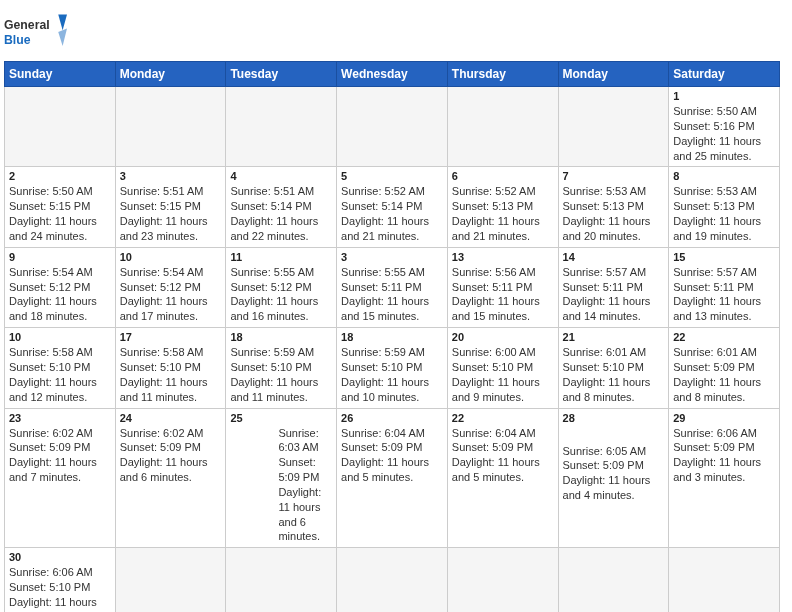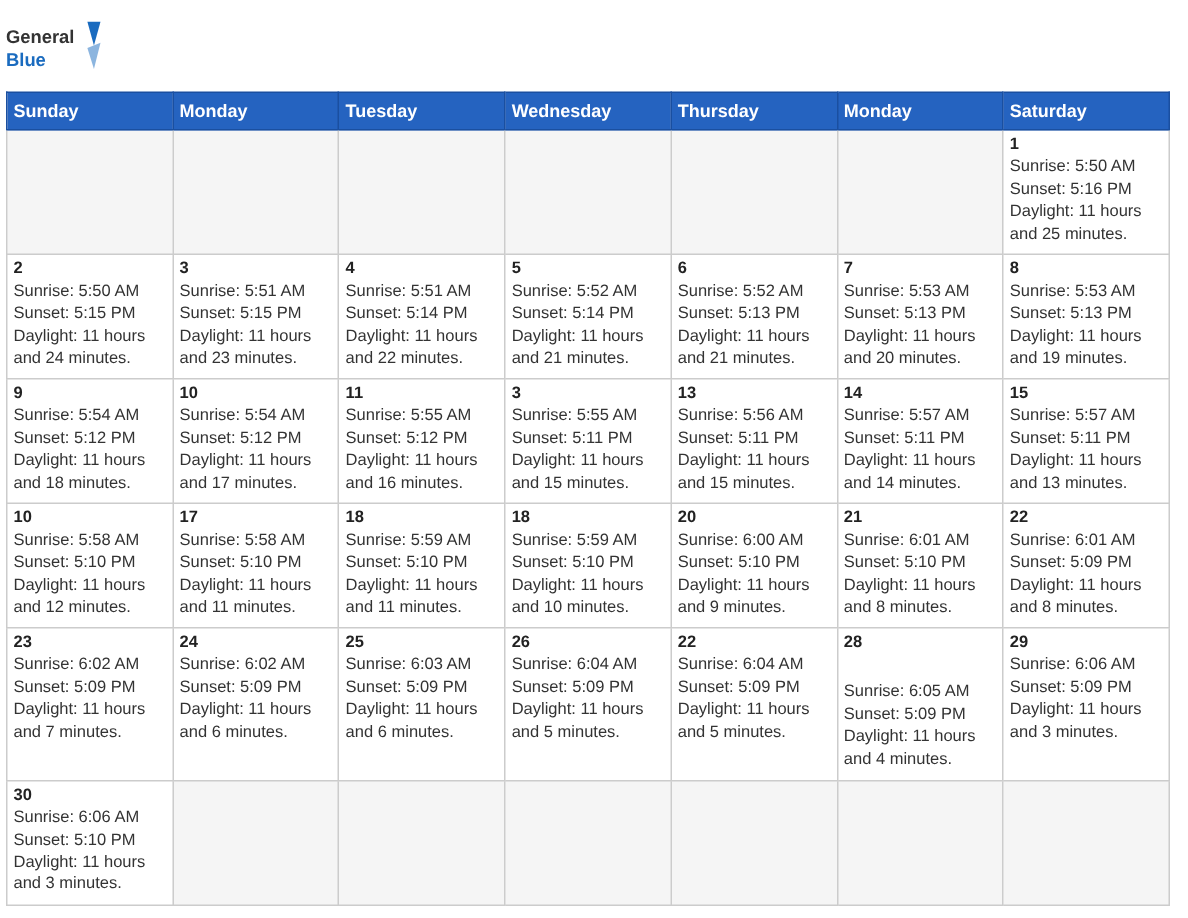--- a/index.html
+++ b/index.html
@@ -297,21 +297,21 @@
           </td>
           <td>
             <span class="day-num">24</span>
             <div class="cell-text" style="white-space: pre-line;">Sunrise: 6:02 AM
 Sunset: 5:09 PM
 Daylight: 11 hours
 and 6 minutes.</div>
           </td>
           <td>
             <span class="day-num">25</span>
-            <div class="cell-text" style="white-space: pre-line;">Sunrise: 6:03 AM
+            <div class="cell-text" style="white-space: pre-line; margin-left: 48px;">Sunrise: 6:03 AM
 Sunset: 5:09 PM
 Daylight: 11 hours
 and 6 minutes.</div>
           </td>
           <td>
             <span class="day-num">26</span>
             <div class="cell-text" style="white-space: pre-line;">Sunrise: 6:04 AM
 Sunset: 5:09 PM
 Daylight: 11 hours
 and 5 minutes.</div>

